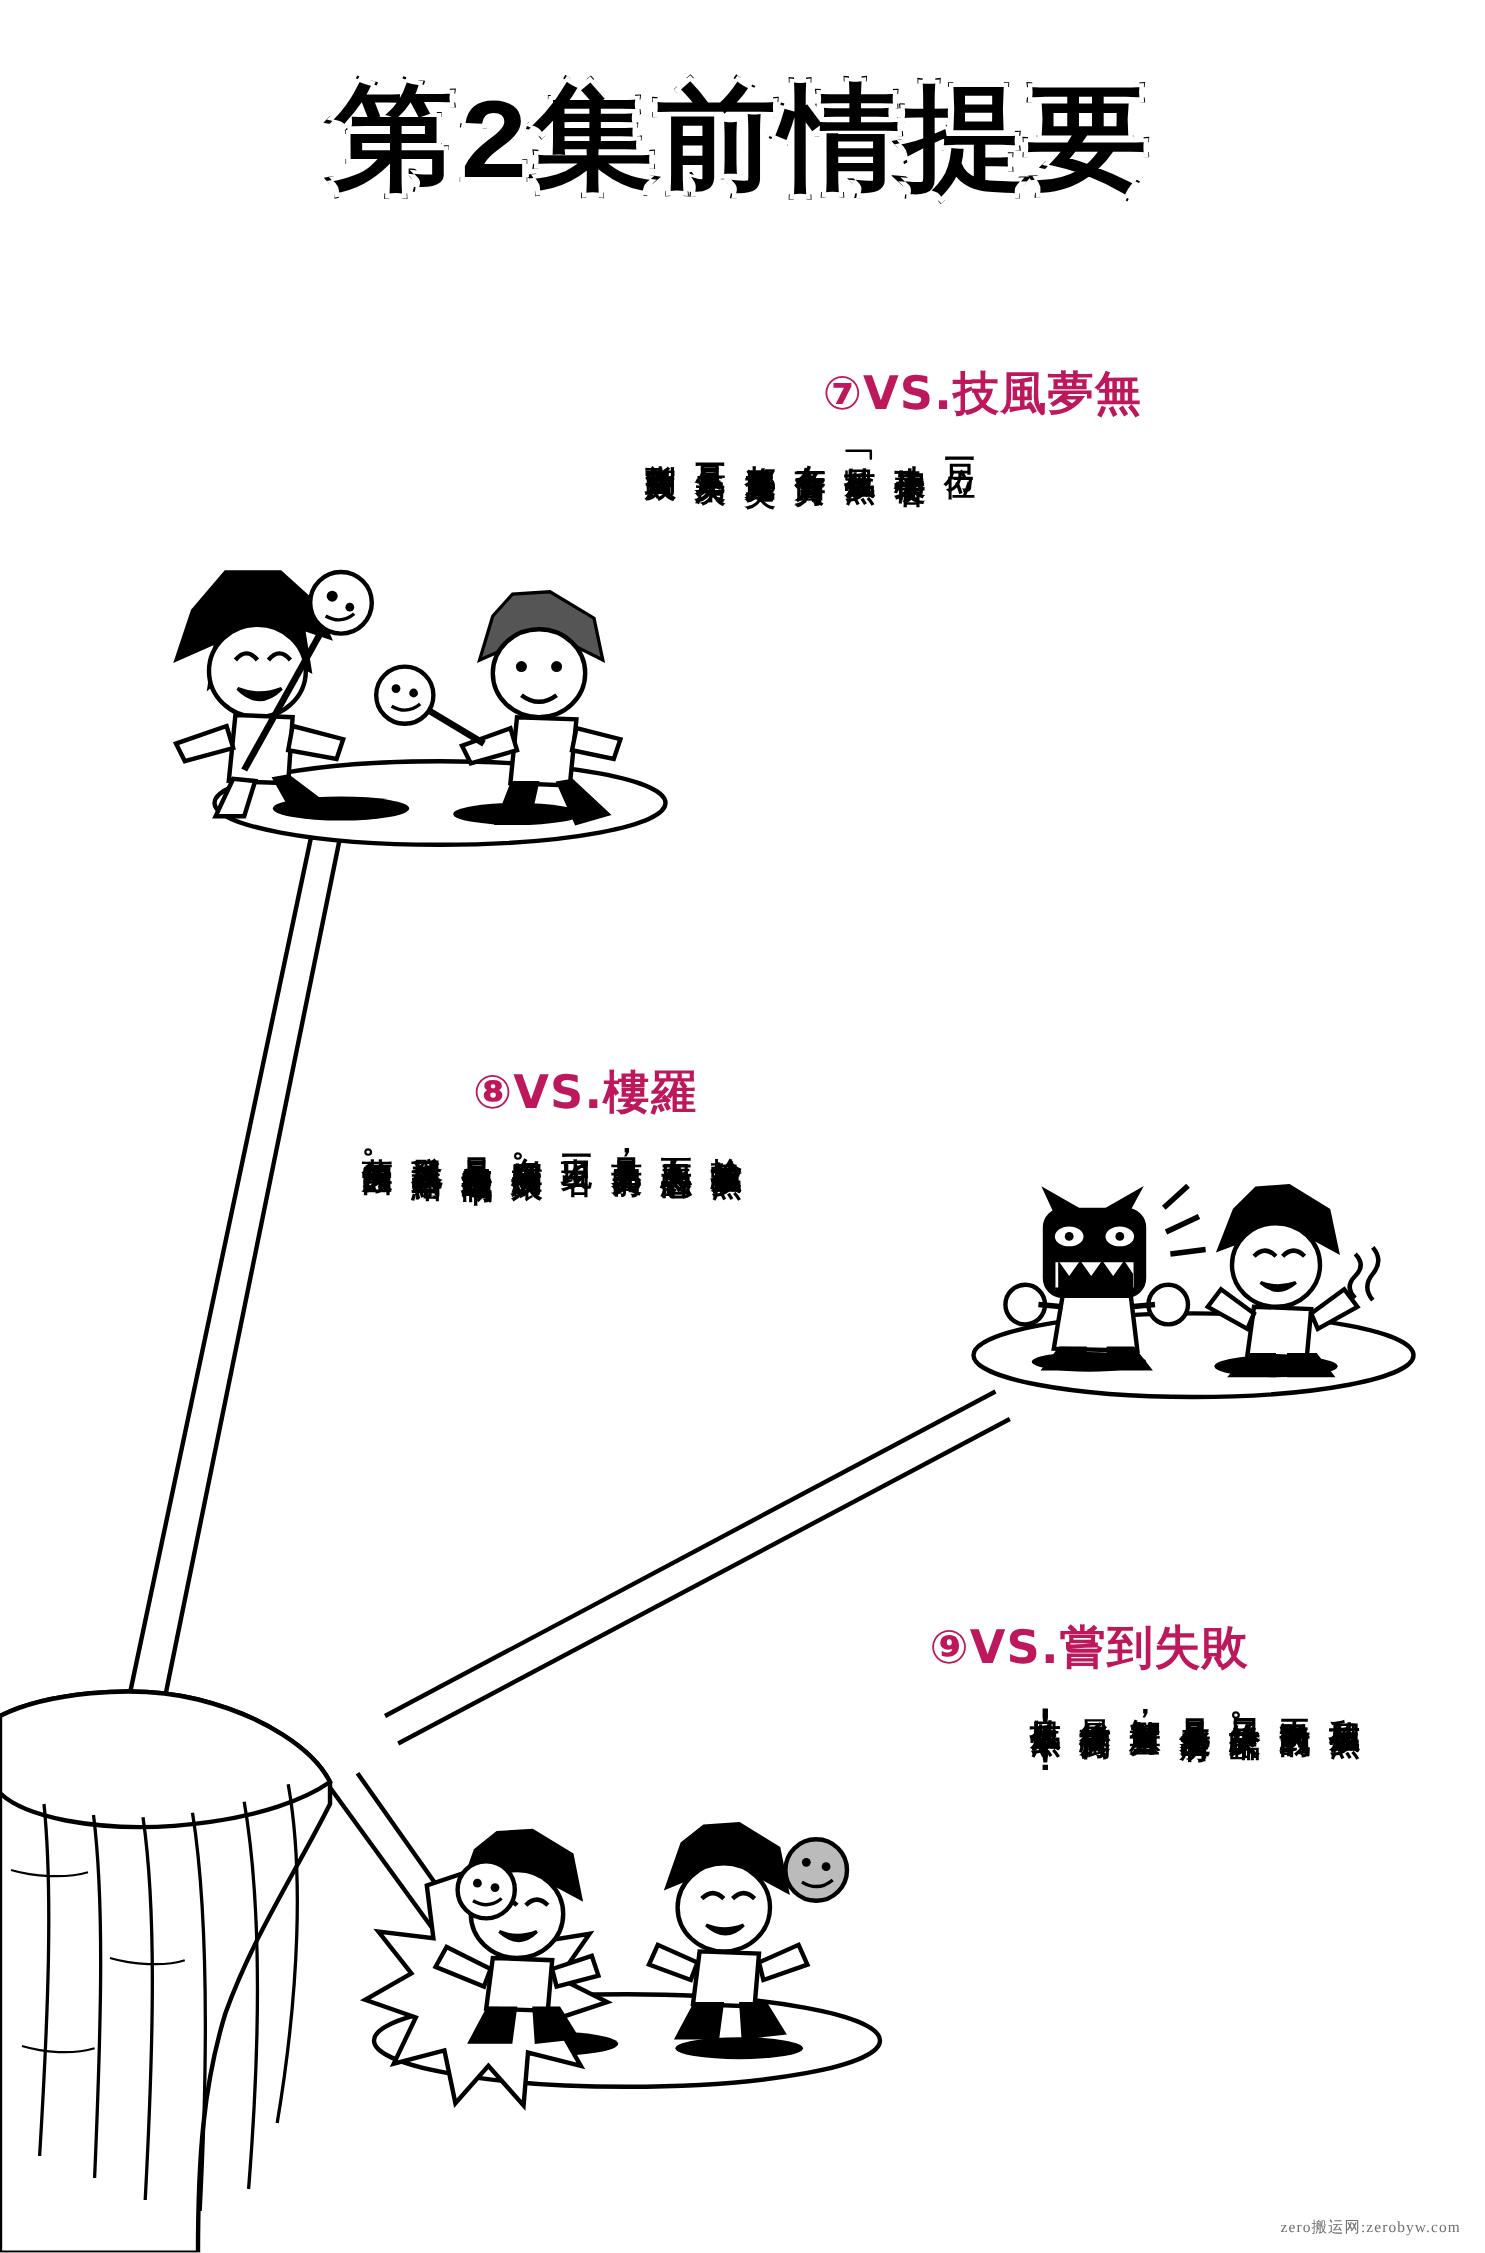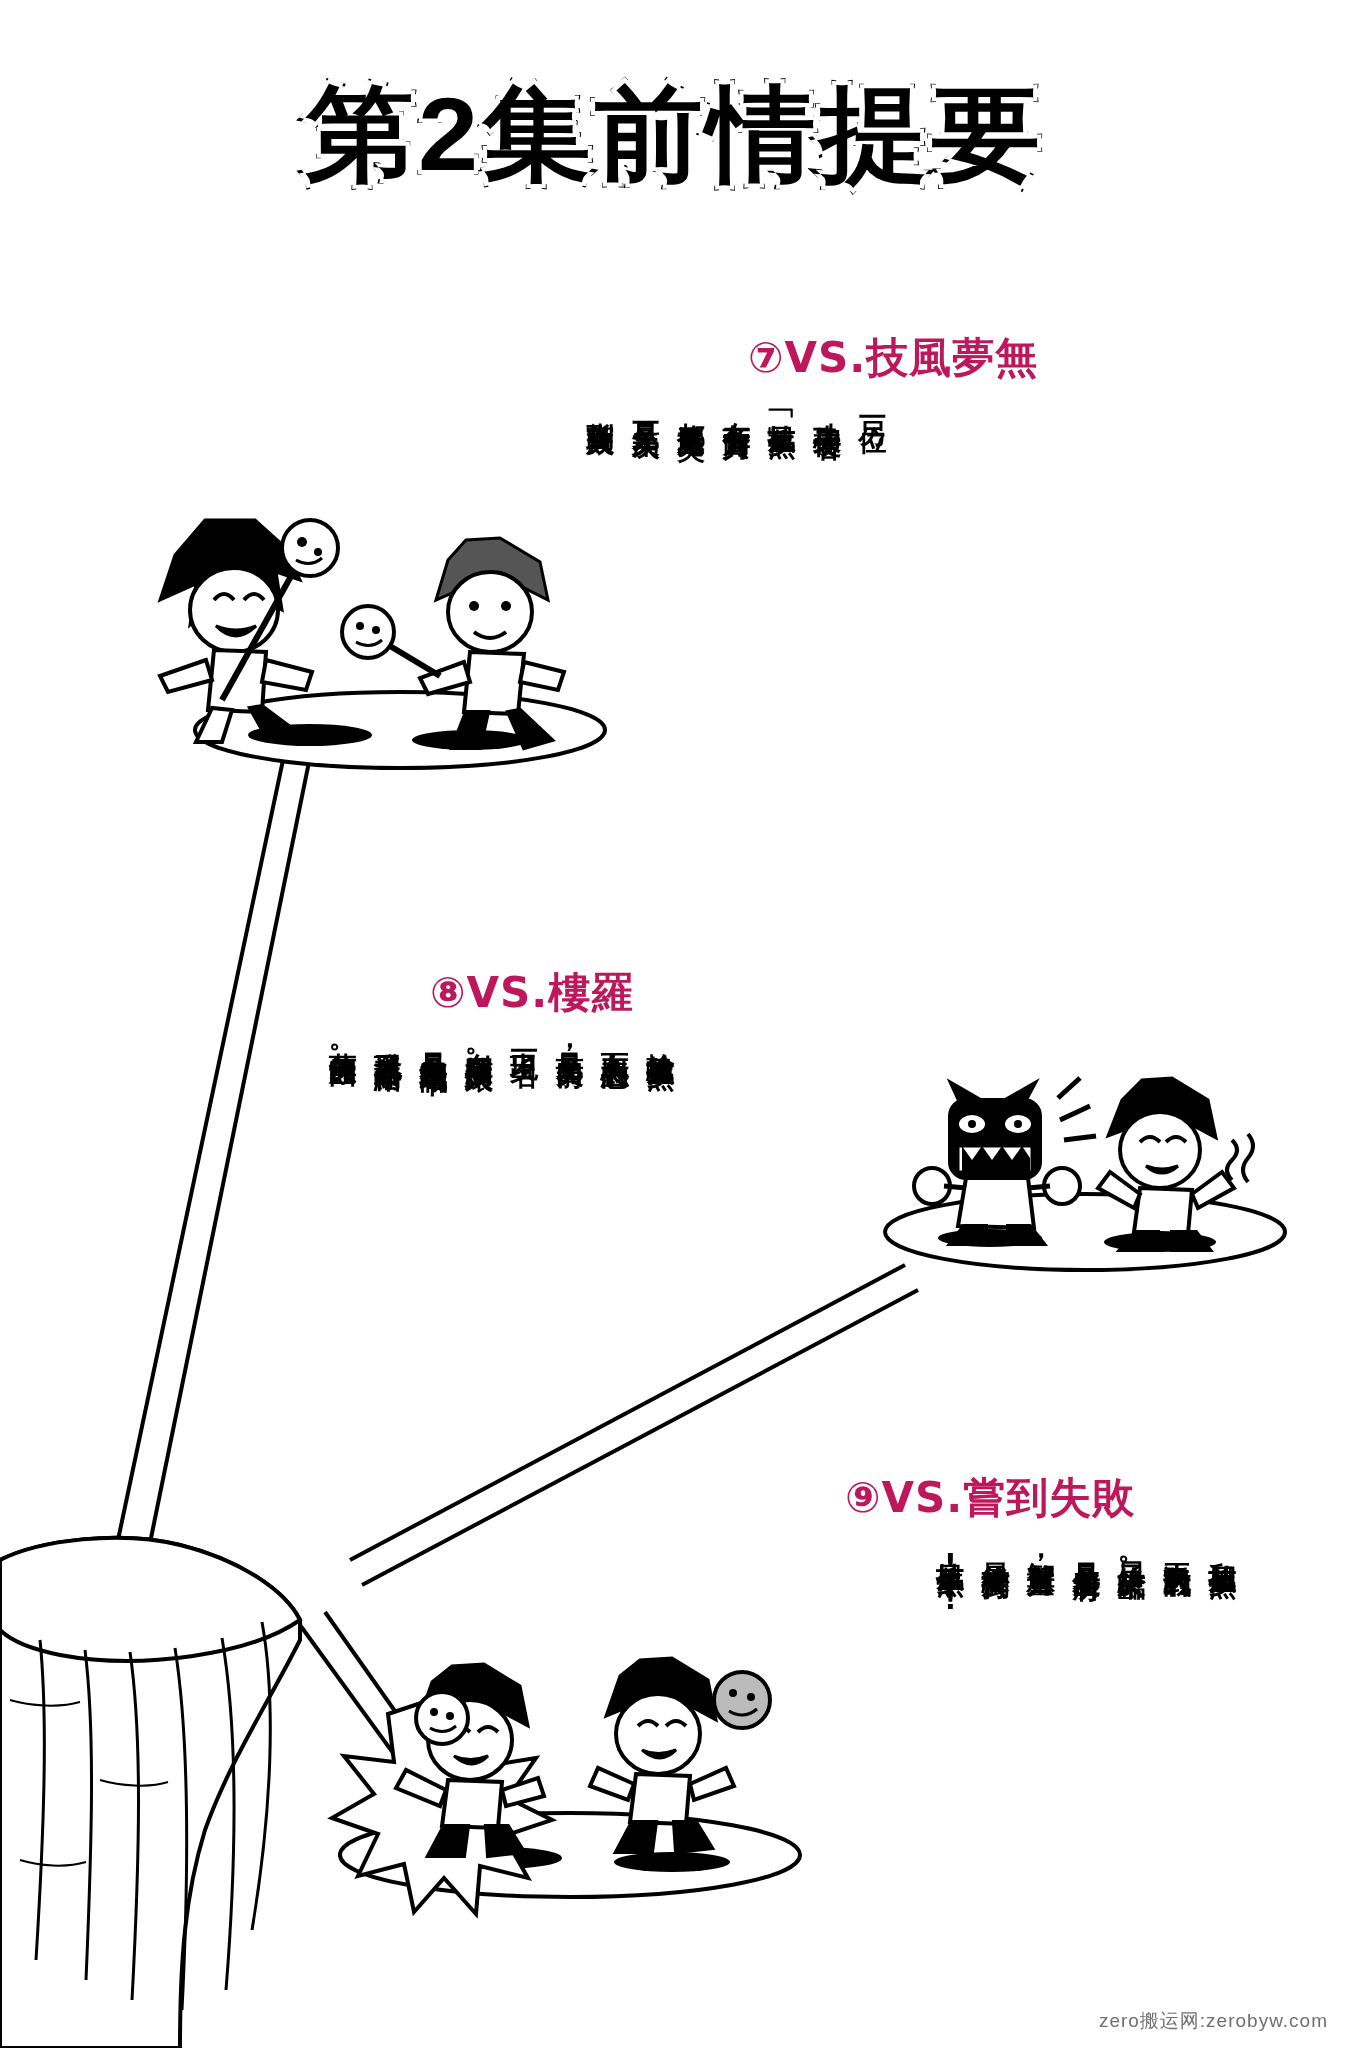--- a/index.html
+++ b/index.html
@@ -17,21 +17,21 @@
     background: #ffffff;
     overflow: hidden;
   }
   
   .page-title {
     position: absolute;
     left: 0;
     top: 80px;
     width: 1350px;
     text-align: center;
-    font-family: Liberation Sans, sans-serif;
+    font-family: Liberation Mono, monospace;
     font-weight: bold;
     font-size: 104px;
     line-height: 1.05;
     letter-spacing: 4px;
     color: #000000;
     -webkit-text-stroke: 9px #000000;
     paint-order: stroke fill;
     text-shadow:
       6px 0 0 #fff, -6px 0 0 #fff, 0 6px 0 #fff, 0 -6px 0 #fff,
       4px 4px 0 #fff, -4px 4px 0 #fff, 4px -4px 0 #fff, -4px -4px 0 #fff;
@@ -77,22 +77,22 @@
     width: 1350px;
     height: 2048px;
     pointer-events: none;
   }
 
   
   .watermark {
     position: absolute;
     right: 22px;
     bottom: 14px;
-    font-family: Liberation Sans, sans-serif;
-    font-size: 19px;
+    font-family: Liberation Serif, serif;
+    font-size: 14px;
     color: #6f6f6f;
     letter-spacing: 1px;
   }
 </style>
 </head>
 <body>
 
 <div id="page">
 
   <div class="page-title">

